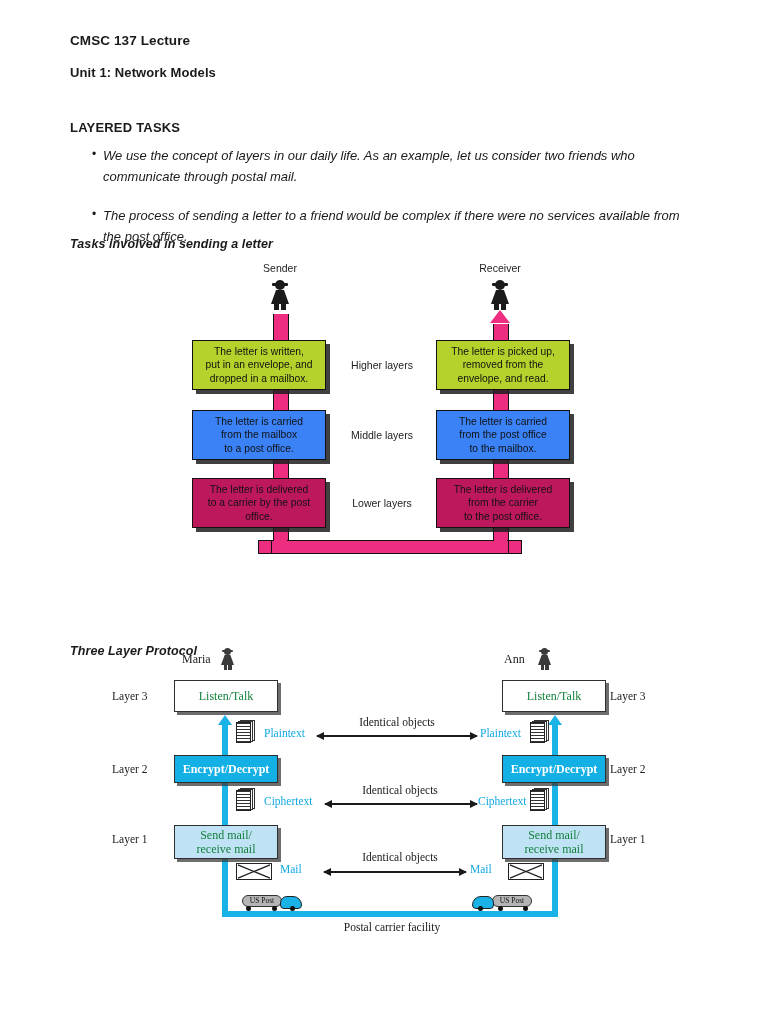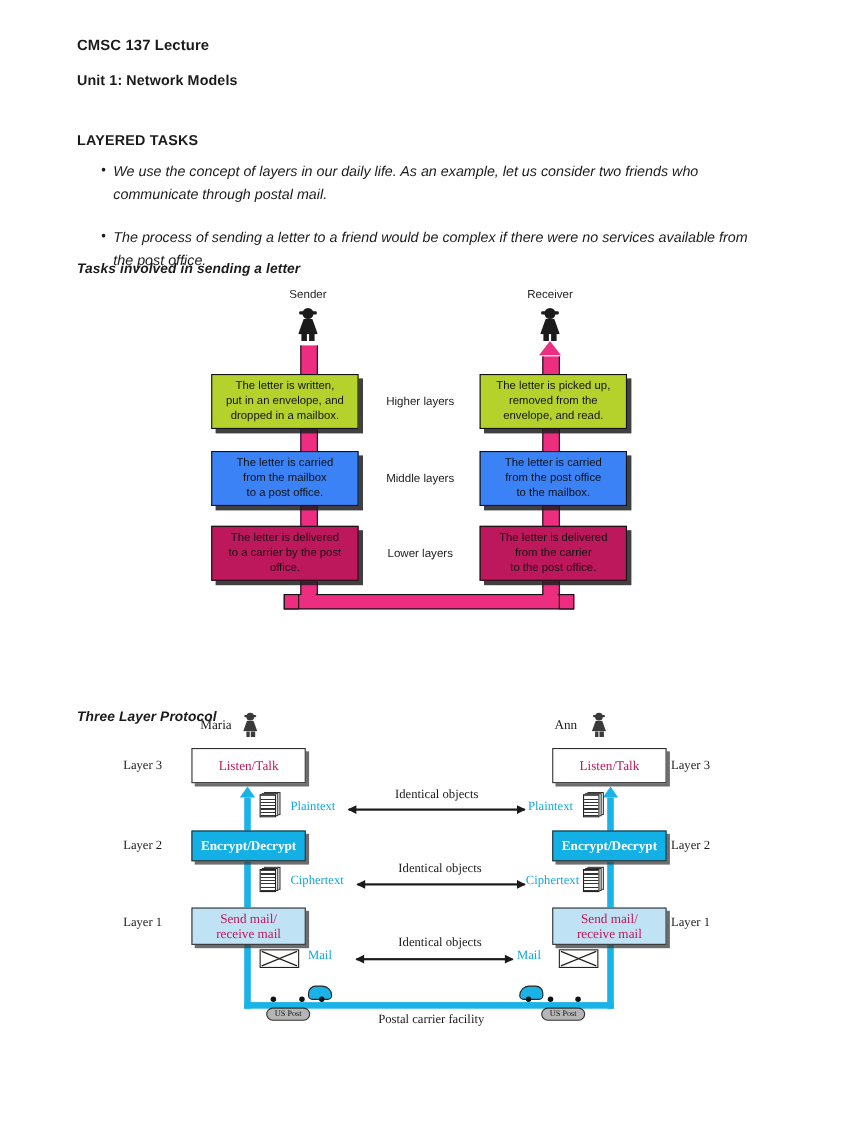--- a/index.html
+++ b/index.html
@@ -102,21 +102,21 @@
   .person2 .body{position:absolute;left:1px;top:7px;width:13px;height:10px;background:#3a3a3a;
      clip-path:polygon(28% 0,72% 0,100% 100%,0 100%);}
   .person2 .legL,.person2 .legR{position:absolute;top:16.5px;width:3.5px;height:5.5px;background:#3a3a3a;}
   .person2 .legL{left:3.5px;}
   .person2 .legR{left:8px;}
 
   .box2{
     position:absolute;box-sizing:border-box;border:1.3px solid #2f2f2f;
     box-shadow:3px 3px 0 rgba(60,60,60,.75);
     display:flex;align-items:center;justify-content:center;text-align:center;
-    font-size:12px;line-height:14px;color:#be185d;
+    font-size:12px;line-height:14px;color:#15803d;
   }
   .box2.white{background:#ffffff;}
   .box2.cyan{background:#13b0e6;color:#ffffff;font-weight:bold;}
   .box2.lblue{background:#bfe3f5;}
 
   .cyanpipe{position:absolute;background:#19b3e8;}
   .cyanarrow{
     position:absolute;width:0;height:0;
     border-left:7px solid transparent;border-right:7px solid transparent;
     border-bottom:10px solid #19b3e8;
@@ -150,21 +150,21 @@
   .harrow .tipL{position:absolute;left:-1px;top:-3.2px;width:0;height:0;
       border-top:4px solid transparent;border-bottom:4px solid transparent;border-right:8px solid #1a1a1a;}
   .harrow .tipR{position:absolute;right:-1px;top:-3.2px;width:0;height:0;
       border-top:4px solid transparent;border-bottom:4px solid transparent;border-left:8px solid #1a1a1a;}
 
   
   .truck{position:absolute;width:60px;height:20px;}
   .truck .trailer{position:absolute;top:1px;width:40px;height:12px;background:#b5b5b5;
       border:1.2px solid #333;border-radius:6px;box-sizing:border-box;
       font-size:7.5px;text-align:center;line-height:10px;color:#111;
-      font-family:"Liberation Serif", serif;margin-top:21px;}
+      font-family:"Liberation Serif", serif;}
   .truck .cab{position:absolute;top:2px;width:20px;height:11px;background:#19b3e8;border:1.2px solid #222;}
   .truck .wheel{position:absolute;top:12px;width:5px;height:5px;border-radius:50%;background:#111;}
   .truck.left .trailer{left:0;border-radius:7px;}
   .truck.left .cab{left:38px;border-radius:7px 9px 4px 4px;}
   .truck.right .trailer{left:20px;border-radius:7px;}
   .truck.right .cab{left:0;border-radius:9px 7px 4px 4px;}
 
   .f2-bottomcap{position:absolute;width:560px;text-align:center;font-size:11.5px;color:#1a1a1a;
       font-family:"Liberation Serif", serif;}
 </style>

